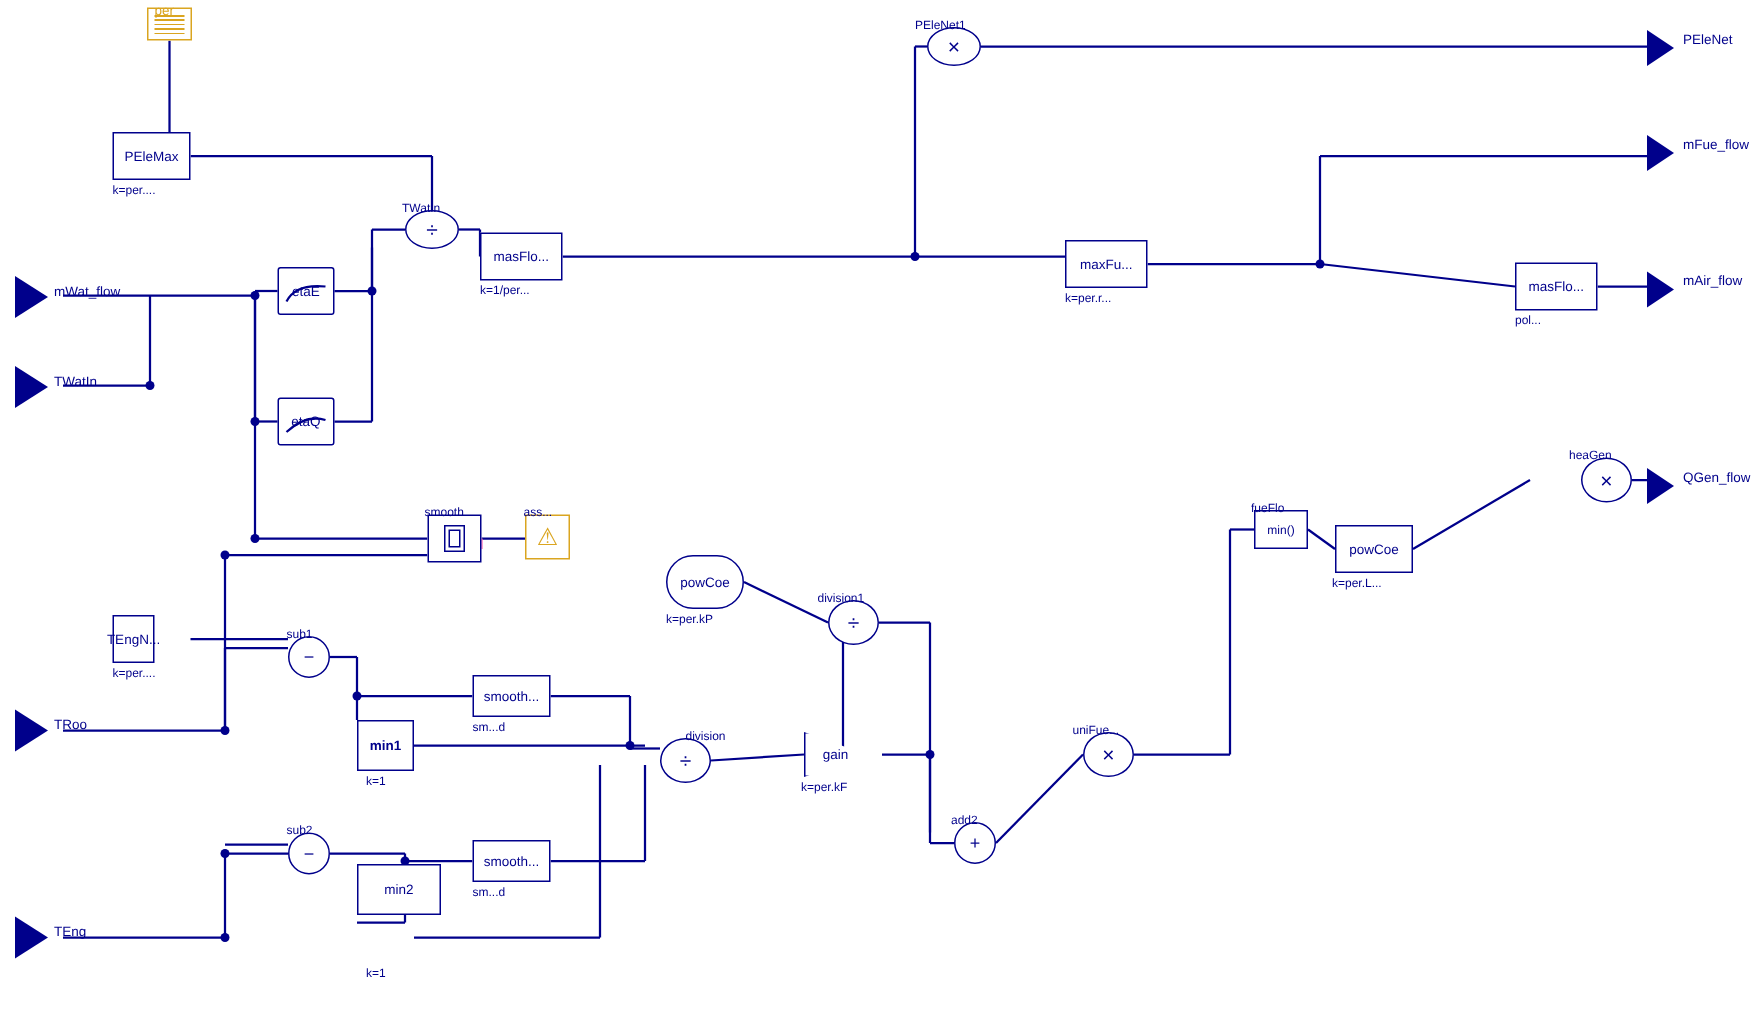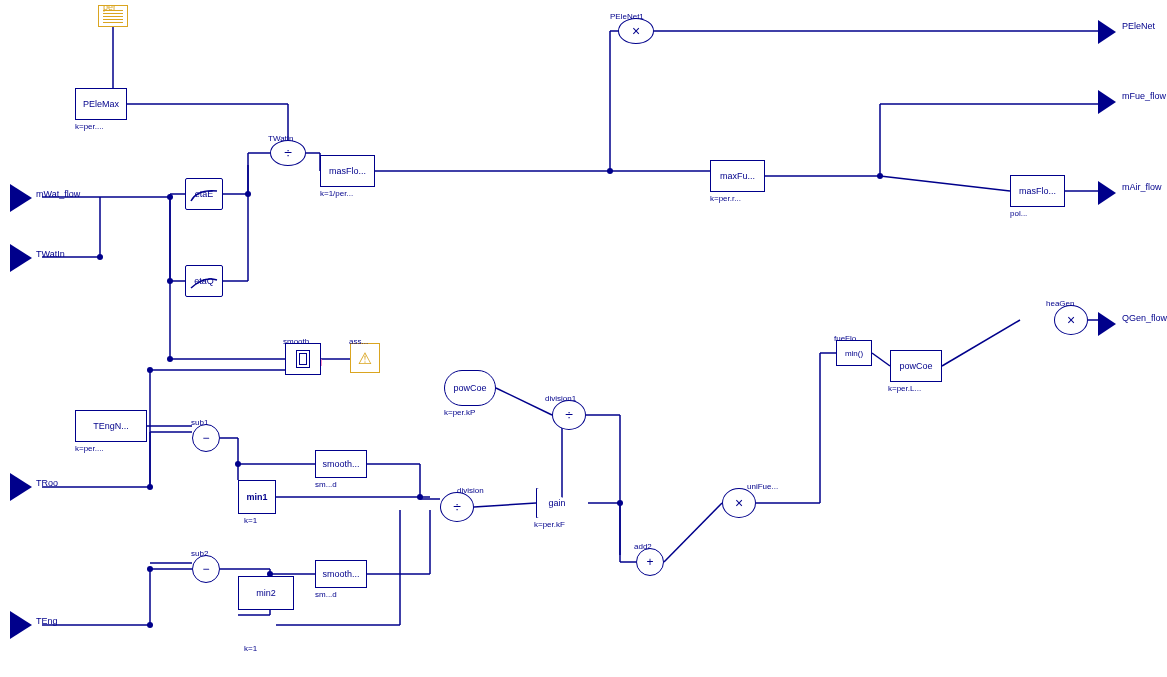--- a/index.html
+++ b/index.html
@@ -261,21 +261,21 @@
 <div class="block" style="left:444px; top:370px; width:52px; height:36px;border-radius:18px;">
   <span>powCoe</span>
 </div>
 <div class="block-label" style="position:absolute; left:444px; top:408px; font-size:8px; color:#00008B;">k=per.kP</div>
 
 <div class="block" style="left:552px; top:400px; width:34px; height:30px; border-radius:50%; border:1.5px solid #00008B;">
   <span style="font-size:14px; color:#00008B;">÷</span>
 </div>
 <div class="block-label" style="position:absolute; left:545px; top:394px; font-size:8px; color:#00008B;">division1</div>
 
-<div class="block" style="left:75px; top:410px; width:72px; height:32px;">
+<div class="block" style="left:75px; top:410px; width:28px; height:32px;">
   <span>TEngN...</span>
 </div>
 <div class="block-label" style="position:absolute; left:75px; top:444px; font-size:8px; color:#00008B;">k=per....</div>
 
 <div class="block" style="left:192px; top:424px; width:28px; height:28px; border-radius:50%; border:1.5px solid #00008B;">
   <span style="font-size:12px; color:#00008B;">−</span>
 </div>
 <div class="block-label" style="position:absolute; left:191px; top:418px; font-size:8px; color:#00008B;">sub1</div>
 
 <div class="block" style="left:315px; top:450px; width:52px; height:28px;">
@@ -314,21 +314,21 @@
 <div class="block-label" style="position:absolute; left:244px; top:644px; font-size:8px; color:#00008B;">k=1</div>
 
 <div class="block" style="left:636px; top:548px; width:28px; height:28px; border-radius:50%; border:1.5px solid #00008B;">
   <span style="font-size:12px; color:#00008B;">+</span>
 </div>
 <div class="block-label" style="position:absolute; left:634px; top:542px; font-size:8px; color:#00008B;">add2</div>
 
 <div class="block" style="left:722px; top:488px; width:34px; height:30px; border-radius:50%; border:1.5px solid #00008B;">
   <span style="font-size:14px; color:#00008B;">×</span>
 </div>
-<div class="block-label" style="position:absolute; left:715px; top:482px; font-size:8px; color:#00008B;margin-left:32px;">uniFue...</div>
+<div class="block-label" style="position:absolute; left:715px; top:482px; font-size:8px; color:#00008B;">uniFue...</div>
 
 <div class="block" style="left:836px; top:340px; width:36px; height:26px;">
   <span style="font-size:8px; color:#00008B;">min()</span>
 </div>
 <div class="block-label" style="position:absolute; left:834px; top:334px; font-size:8px; color:#00008B;">fueFlo</div>
 
 <div class="block" style="left:890px; top:350px; width:52px; height:32px;">
   <span>powCoe</span>
 </div>
 <div class="block-label" style="position:absolute; left:888px; top:384px; font-size:8px; color:#00008B;">k=per.L...</div>

